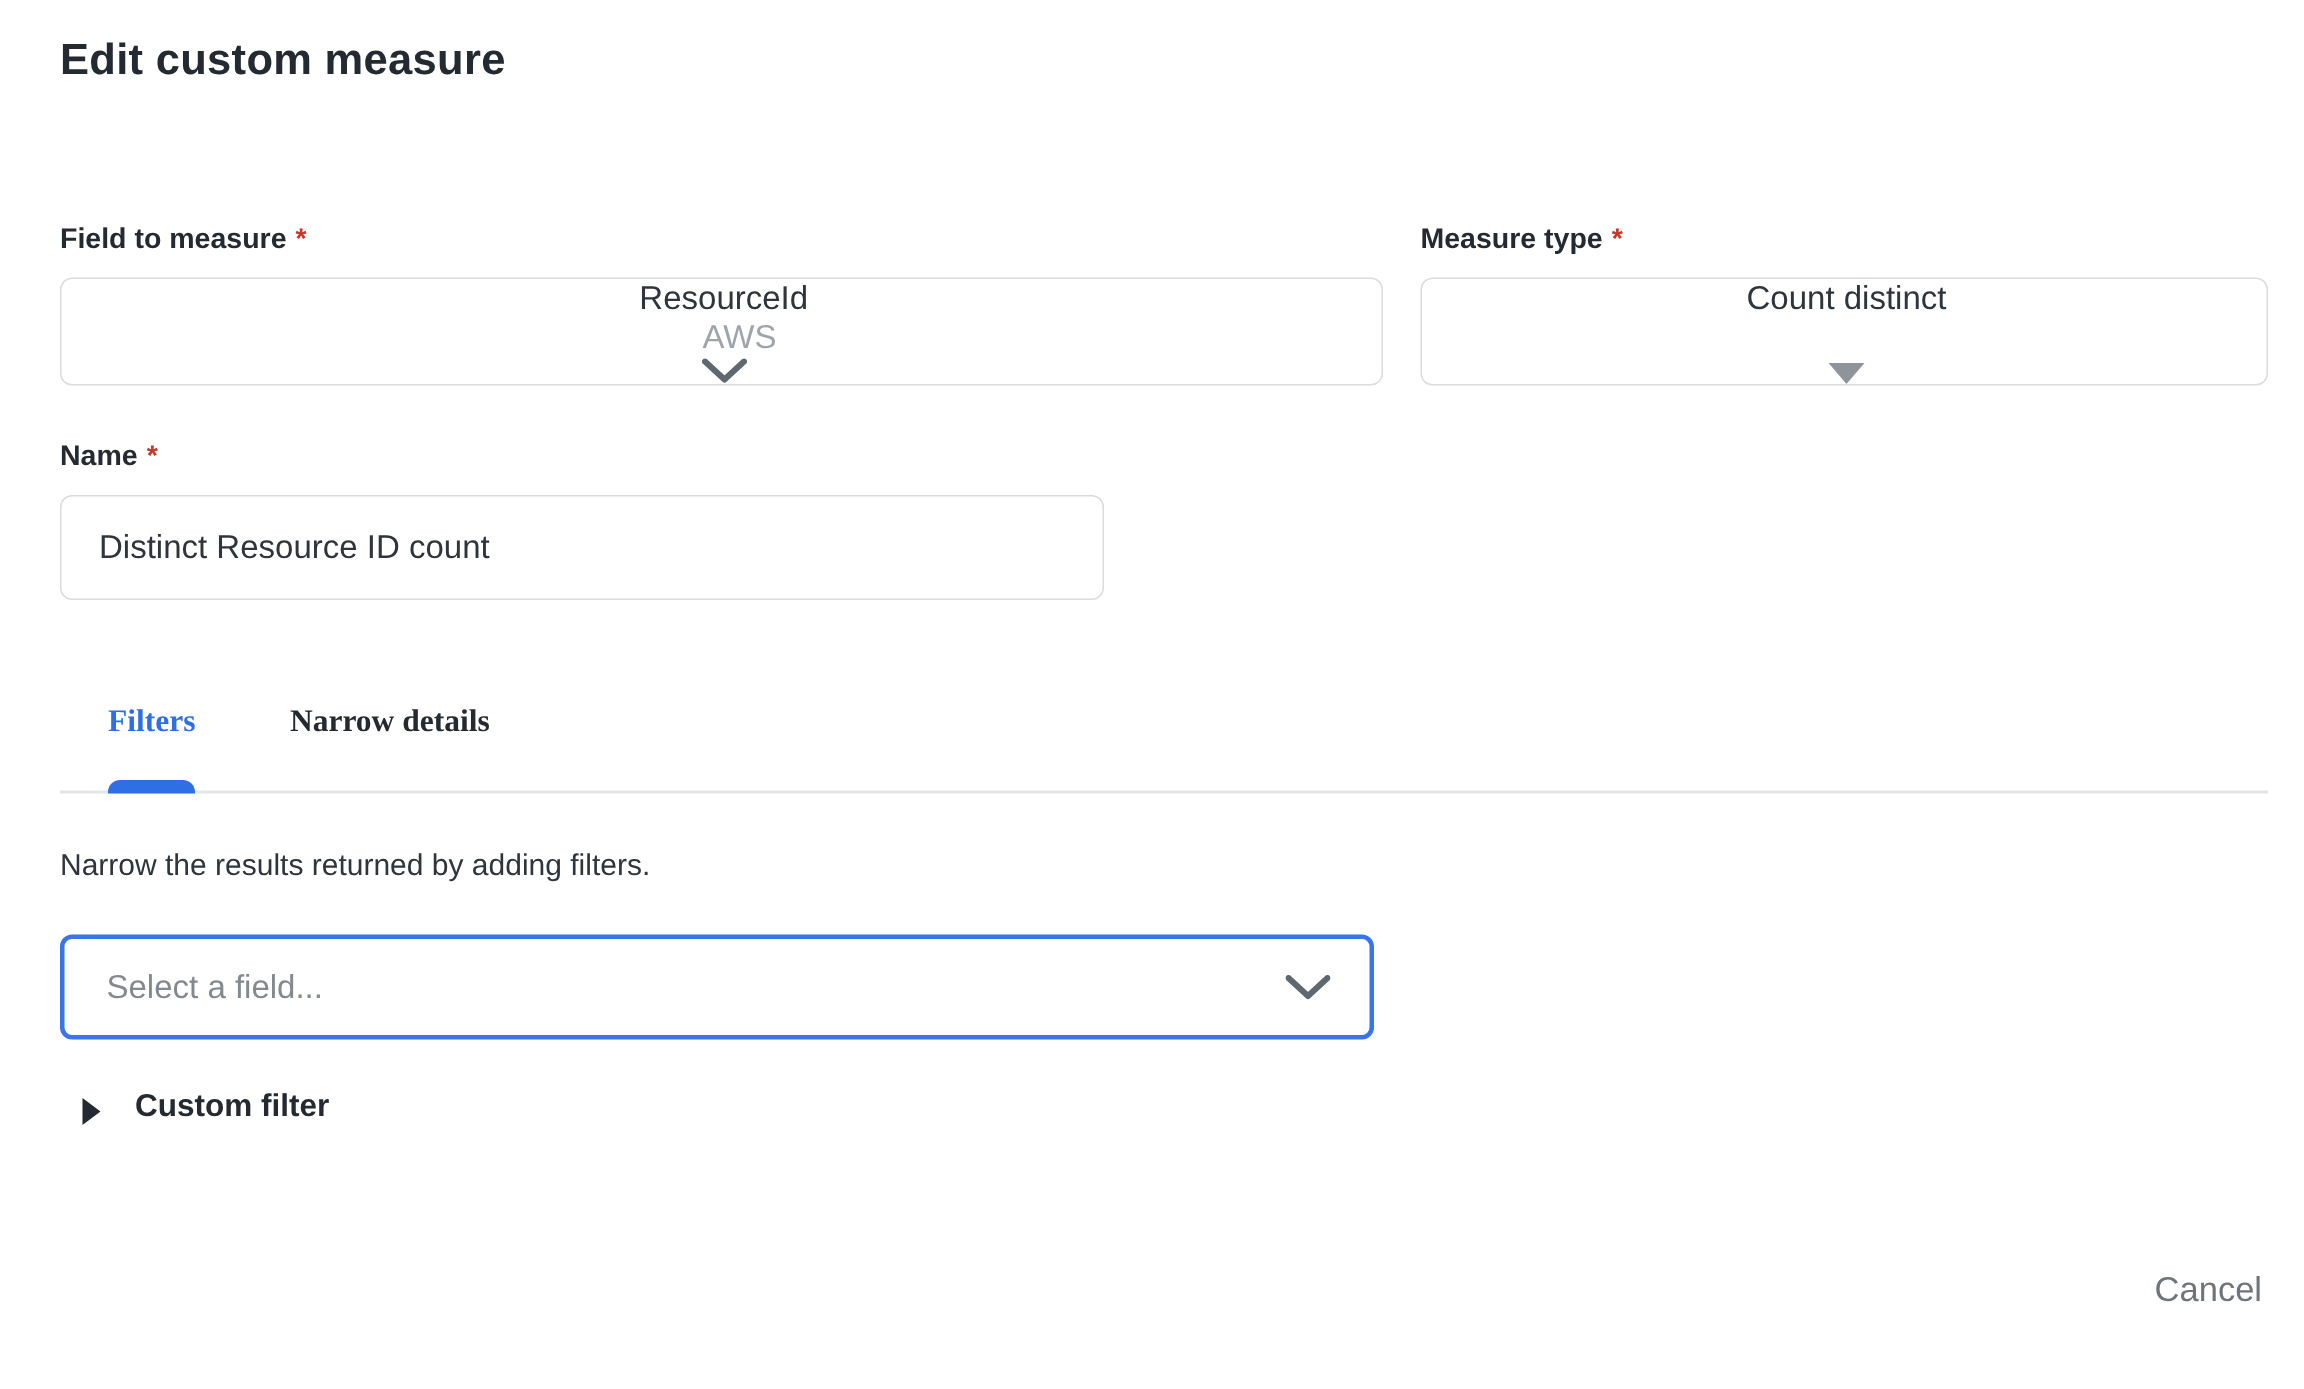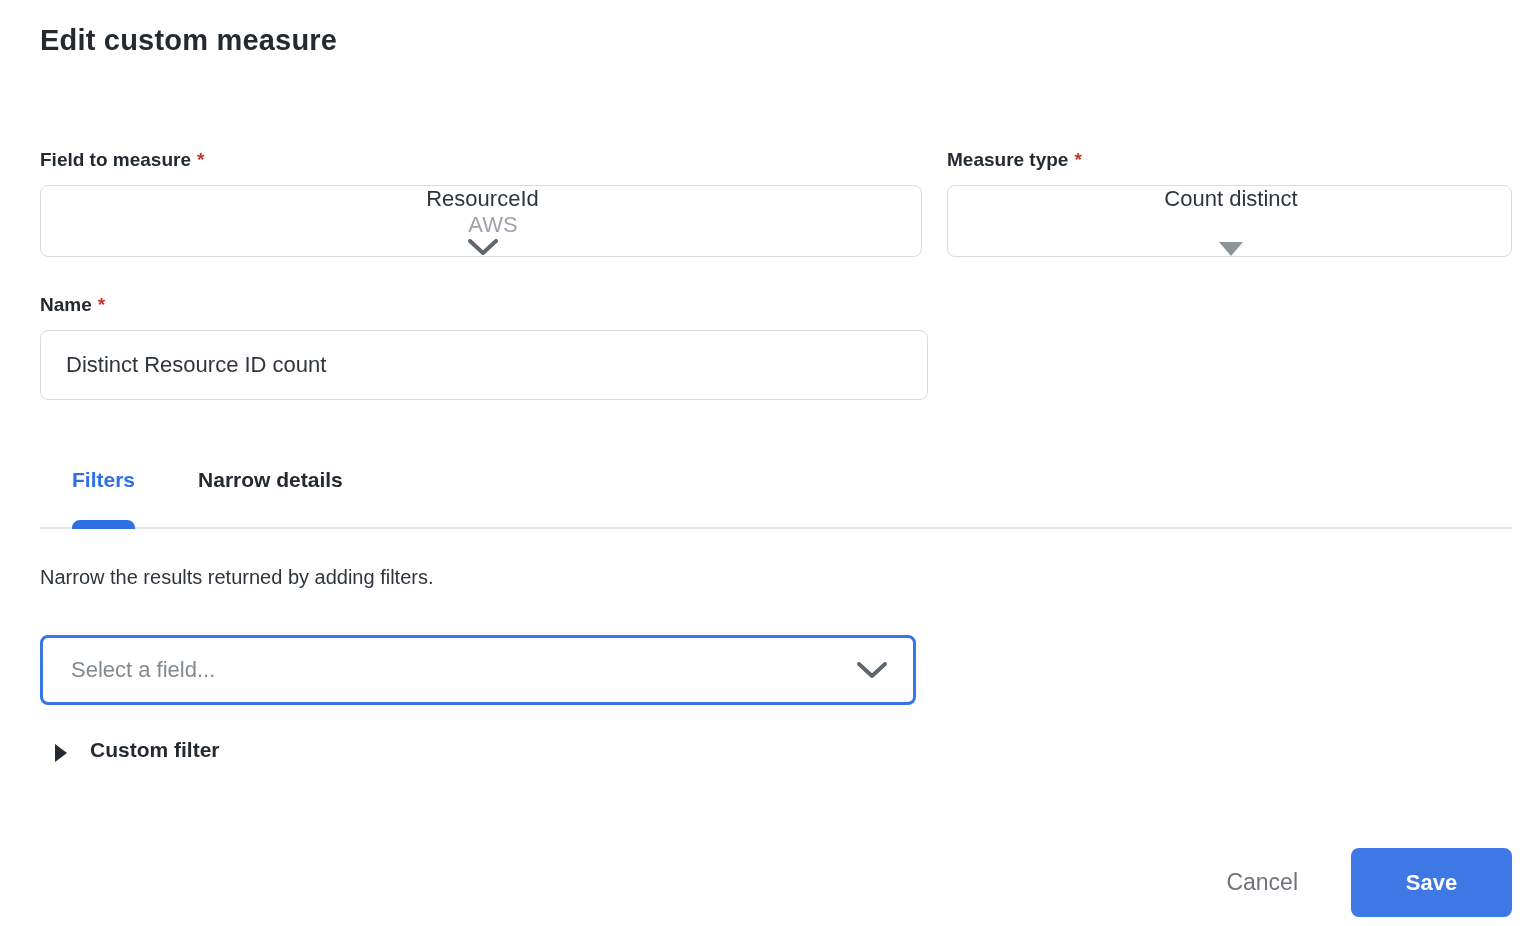--- a/index.html
+++ b/index.html
@@ -37,54 +37,55 @@
 
   .caret-down {
     width: 0; height: 0;
     border-left: 12px solid transparent;
     border-right: 12px solid transparent;
     border-top: 14px solid #8E949A;
   }
 
   .name-block { margin-top: 37px; }
   .text-input {
-    width: 888px; height: 70px;
+    width: 696px; height: 70px;
     border: 1px solid #D9DBDE; border-radius: 8px;
     font-family: "Liberation Sans", sans-serif;
     font-size: 22px; color: #2F353C;
     padding: 0 25px; background: #fff; outline: none; display: block;
   }
 
   .tabs {
     margin-top: 66px;
     display: flex; gap: 63px;
     padding-left: 32px;
     border-bottom: 2px solid #E4E5E7;
     position: relative;
   }
   .tab {
     font-size: 21px; font-weight: 600;
     line-height: 28px;
     padding-bottom: 33px;
     position: relative; cursor: pointer;
     color: #242A31;
+    font-family: Liberation Serif, serif;
   }
   .tab.active { color: #2E70E3; }
   .tab .indicator {
     display: none;
     position: absolute; left: 0; right: 0; bottom: -2px;
     height: 9px; background: #2E70E3;
     border-radius: 8px 8px 0 0;
   }
   .tab.active .indicator { display: block; }
 
   .panel-desc { margin-top: 37px; font-size: 20px; color: #2F353C; }
 
   .field-select {
-    margin-top: 46px;
+    margin-top: 34px;
     width: 876px; height: 70px;
     border: 3px solid #3775E8; border-radius: 8px;
     display: flex; align-items: center;
     padding: 0 26px 0 28px;
     font-size: 22px; color: #82898F;
     background: #fff; cursor: pointer;
   }
 
   .custom-filter-row {
     margin-top: 33px;
@@ -183,16 +184,15 @@
     </svg>
   </div>
 
   <div class="custom-filter-row">
     <span class="tri-right"></span>
     <span class="custom-filter-label">Custom filter</span>
   </div>
 
   <div class="footer">
     <button class="cancel-btn">Cancel</button>
-    <button class="save-btn">Save</button>
   </div>
 
 </div>
 
 </body></html>

